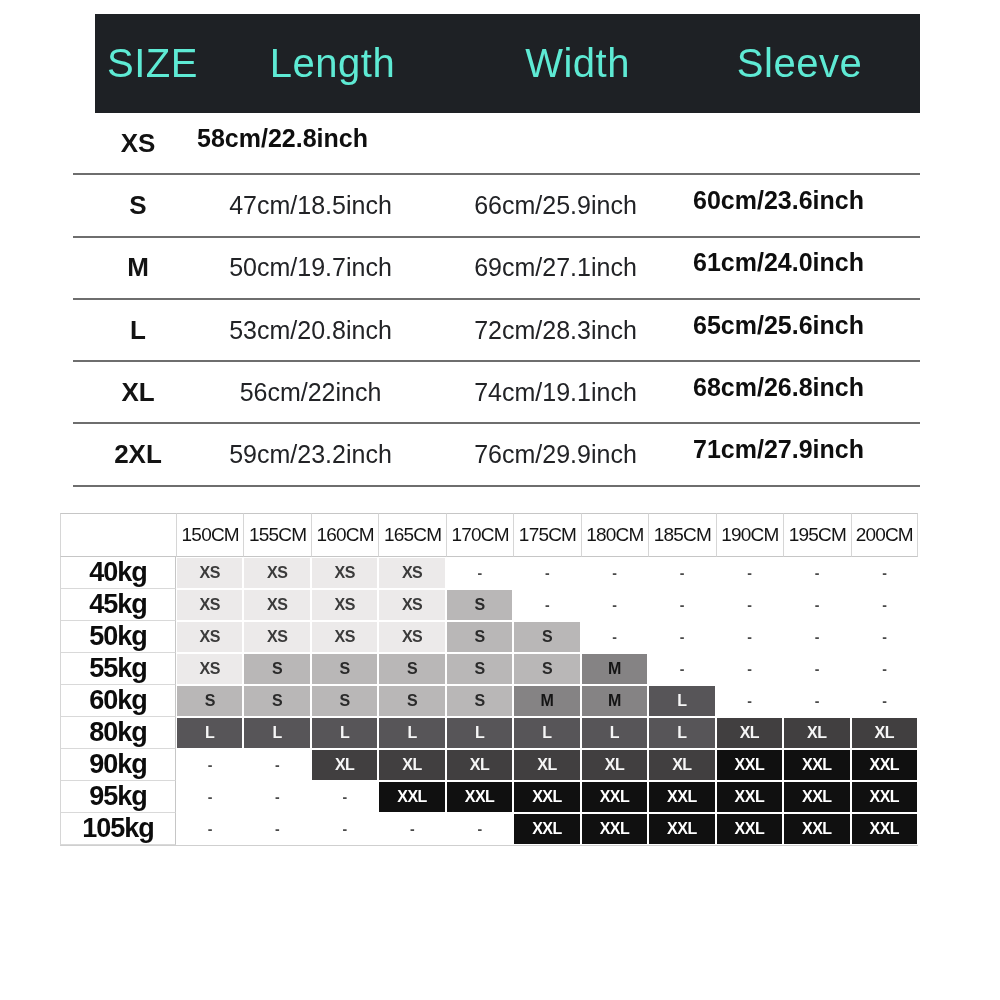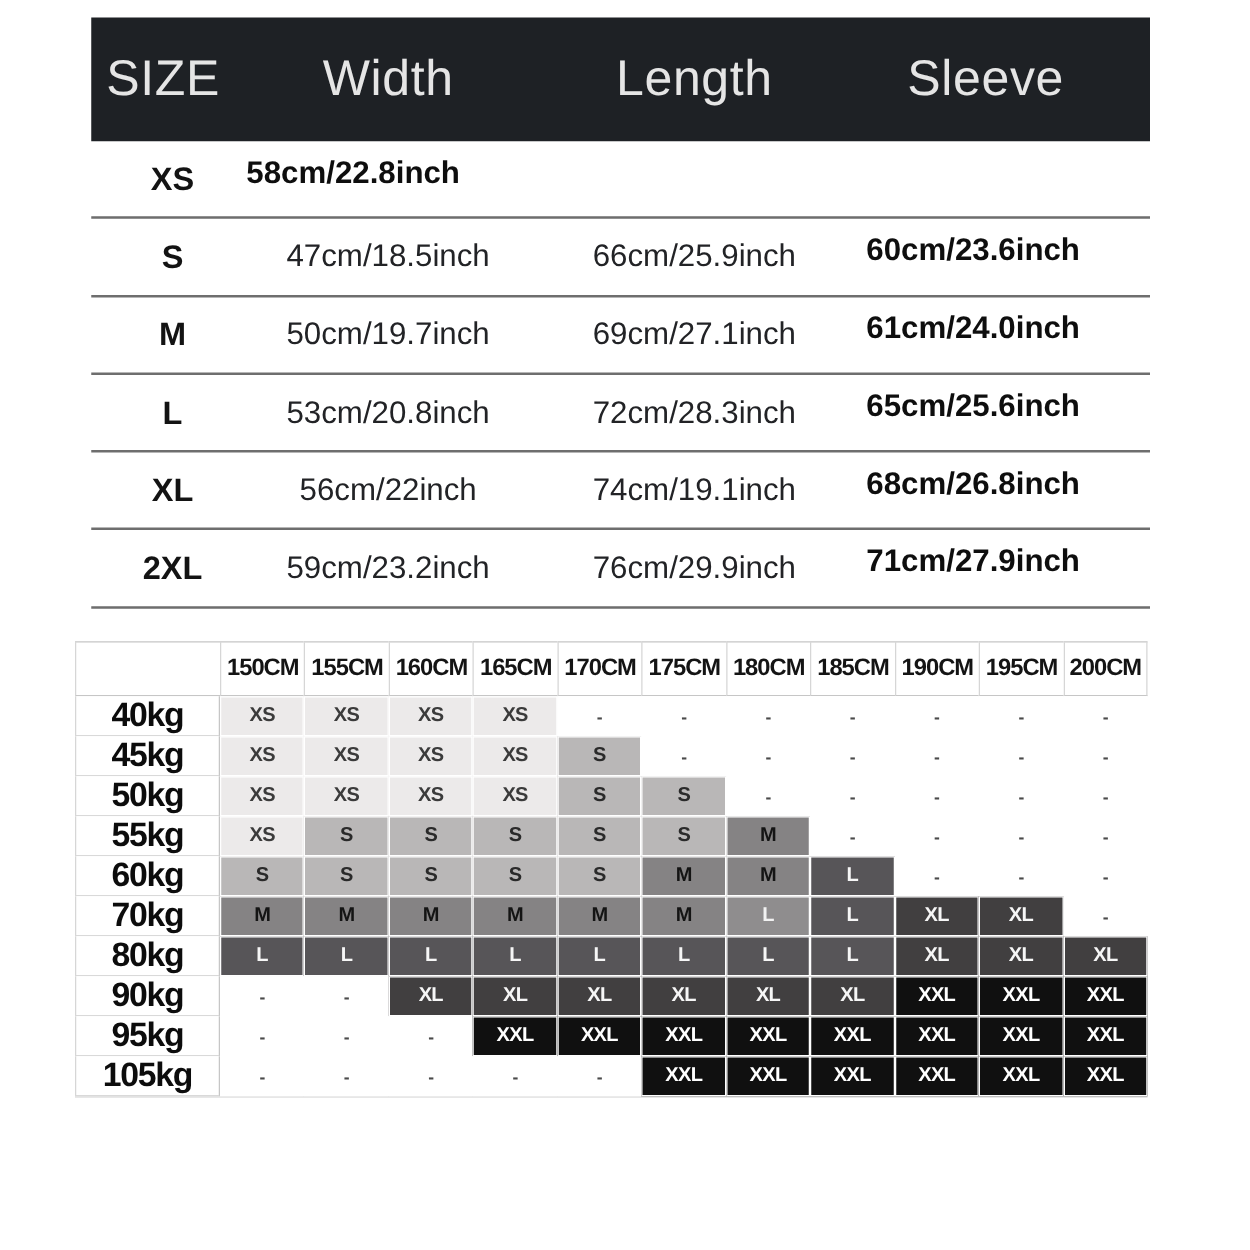--- a/index.html
+++ b/index.html
@@ -6,21 +6,21 @@
   html,body { background:#ffffff; }
   body {
     width:1000px; height:1000px; position:relative; overflow:hidden;
     font-family:"Liberation Sans", sans-serif; color:#1d1d1d;
   }
 
   
   .measure { position:absolute; left:73px; top:14px; width:847px; }
   .m-head {
     height:99px; display:grid; grid-template-columns:130px 215px 275px 1fr;
-    align-items:center; color:#e5e5e5; font-size:40px; letter-spacing:0.5px;
+    align-items:center; color:#5eead4; font-size:40px; letter-spacing:0.5px;margin-left:22px;
   }
   .mh-cell { text-align:center; }
   .mh-cell.c0 { text-align:left; padding-left:12px; }
   .m-rows { width:100%; }
   .m-row {
     display:grid; grid-template-columns:130px 215px 275px 1fr;
     height:62.3px; align-items:center; border-bottom:2px solid #6e6e6e;
   }
   .m-cell { text-align:center; font-size:25px; color:#222326; white-space:nowrap; }
   .m-cell.c0 { font-weight:bold; font-size:26px; color:#131313; }
@@ -28,21 +28,21 @@
 
   
   .matrix { position:absolute; left:60px; top:513px; width:858px; }
   .matrix table {
     width:100%; border-collapse:separate; border-spacing:0; table-layout:fixed;
   }
   .matrix th, .matrix td {
     text-align:center; vertical-align:middle; overflow:hidden; white-space:nowrap;
   }
   th.corner, th.height-h {
-    height:44px; background:#fff; font-weight:bold; font-size:19px;
+    height:44px; background:#fff; font-weight:normal; font-size:19px;
     letter-spacing:-0.8px; color:#141414;
     border-top:1px solid #c6c6c6; border-bottom:1px solid #c6c6c6;
     border-left:1px solid #d6d6d6;
   }
   th.height-h:last-child { border-right:1px solid #d6d6d6; }
   th.weight-h {
     height:28.5px; background:#fff; font-weight:bold; font-size:27px;
     letter-spacing:-1px; color:#0c0c0c;
     border-left:1px solid #d6d6d6; border-right:1px solid #c6c6c6;
     border-bottom:1px solid #d9d9d9;
@@ -53,22 +53,22 @@
   }
   td.size-cell.dash { font-weight:bold; font-size:14px; color:#4a4a4a; }
   .matrix table { border-bottom:1px solid #cfcfcf; }
 </style>
 </head>
 <body>
 
 <div class="measure">
   <div class="m-head" style="background: rgb(30, 33, 37);">
     <div class="mh-cell c0">SIZE</div>
+    <div class="mh-cell c2">Length</div>
     <div class="mh-cell c1">Width</div>
-    <div class="mh-cell c2">Length</div>
     <div class="mh-cell c3" style="transform:translateX(-18px)">Sleeve</div>
   </div>
   <div class="m-rows">
       <div class="m-row">
         <div class="m-cell c0">XS</div>
         <div class="m-cell c3">58cm/22.8inch</div>
       </div>
       <div class="m-row">
         <div class="m-cell c0">S</div>
         <div class="m-cell c1">47cm/18.5inch</div>
@@ -199,34 +199,20 @@
           <td class="size-cell" style="background: rgb(185, 183, 183); color: rgb(42, 42, 42);">S</td>
           <td class="size-cell" style="background: rgb(185, 183, 183); color: rgb(42, 42, 42);">S</td>
           <td class="size-cell" style="background: rgb(133, 131, 132); color: rgb(20, 20, 20);">M</td>
           <td class="size-cell" style="background: rgb(133, 131, 132); color: rgb(20, 20, 20);">M</td>
           <td class="size-cell" style="background: rgb(87, 85, 88); color: rgb(246, 246, 246);">L</td>
           <td class="size-cell dash" style="background: rgb(255, 255, 255); color: rgb(74, 74, 74);">-</td>
           <td class="size-cell dash" style="background: rgb(255, 255, 255); color: rgb(74, 74, 74);">-</td>
           <td class="size-cell dash" style="background: rgb(255, 255, 255); color: rgb(74, 74, 74);">-</td>
         </tr>
         <tr>
-          <th class="weight-h">70kg</th>
-          <td class="size-cell" style="background: rgb(133, 131, 132); color: rgb(20, 20, 20);">M</td>
-          <td class="size-cell" style="background: rgb(133, 131, 132); color: rgb(20, 20, 20);">M</td>
-          <td class="size-cell" style="background: rgb(133, 131, 132); color: rgb(20, 20, 20);">M</td>
-          <td class="size-cell" style="background: rgb(133, 131, 132); color: rgb(20, 20, 20);">M</td>
-          <td class="size-cell" style="background: rgb(133, 131, 132); color: rgb(20, 20, 20);">M</td>
-          <td class="size-cell" style="background: rgb(133, 131, 132); color: rgb(20, 20, 20);">M</td>
-          <td class="size-cell" style="background: rgb(143, 141, 142); color: rgb(242, 242, 242);">L</td>
-          <td class="size-cell" style="background: rgb(87, 85, 88); color: rgb(246, 246, 246);">L</td>
-          <td class="size-cell" style="background: rgb(65, 63, 64); color: rgb(246, 246, 246);">XL</td>
-          <td class="size-cell" style="background: rgb(65, 63, 64); color: rgb(246, 246, 246);">XL</td>
-          <td class="size-cell dash" style="background: rgb(255, 255, 255); color: rgb(74, 74, 74);">-</td>
-        </tr>
-        <tr>
           <th class="weight-h">80kg</th>
           <td class="size-cell" style="background: rgb(87, 85, 88); color: rgb(246, 246, 246);">L</td>
           <td class="size-cell" style="background: rgb(87, 85, 88); color: rgb(246, 246, 246);">L</td>
           <td class="size-cell" style="background: rgb(87, 85, 88); color: rgb(246, 246, 246);">L</td>
           <td class="size-cell" style="background: rgb(87, 85, 88); color: rgb(246, 246, 246);">L</td>
           <td class="size-cell" style="background: rgb(87, 85, 88); color: rgb(246, 246, 246);">L</td>
           <td class="size-cell" style="background: rgb(87, 85, 88); color: rgb(246, 246, 246);">L</td>
           <td class="size-cell" style="background: rgb(87, 85, 88); color: rgb(246, 246, 246);">L</td>
           <td class="size-cell" style="background: rgb(87, 85, 88); color: rgb(246, 246, 246);">L</td>
           <td class="size-cell" style="background: rgb(65, 63, 64); color: rgb(246, 246, 246);">XL</td>

